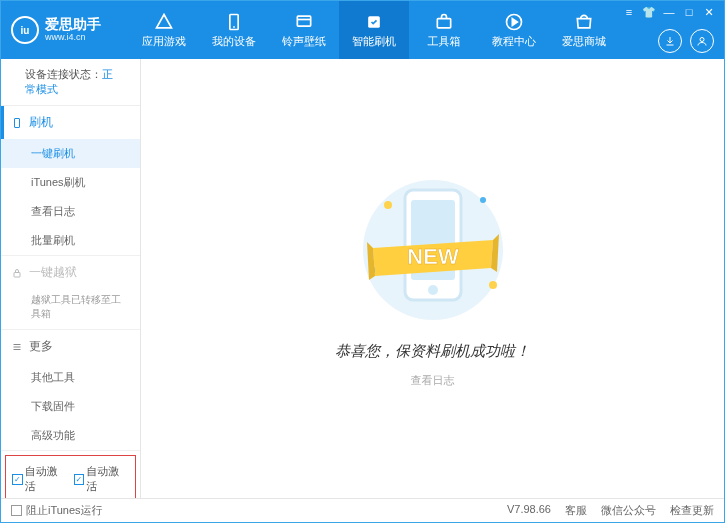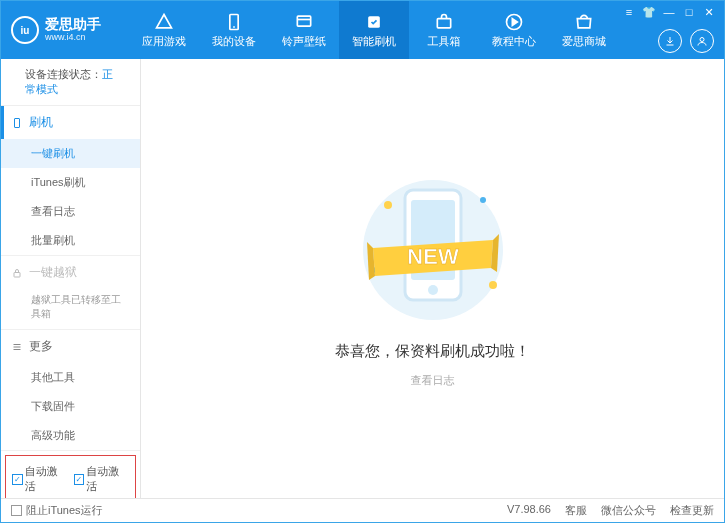--- a/index.html
+++ b/index.html
@@ -27,21 +27,21 @@
 .side-head { padding: 8px 10px; display: flex; align-items: center; gap: 6px; font-size: 12px; color: #666; }
 .side-head.primary { color: #1b8fe6; border-left: 3px solid #1b8fe6; padding-left: 7px; }
 .side-sub { padding: 7px 24px 7px 30px; font-size: 11px; cursor: pointer; color: #666; }
 .side-sub.active { background: #e8f3fd; color: #1b8fe6; }
 .jailbreak-note { font-size: 10px; color: #999; padding: 4px 10px 8px 30px; line-height: 1.4; }
 .checkbox-row { padding: 8px 6px; display: flex; gap: 6px; font-size: 11px; border: 1px solid #d44; margin: 4px; }
 .cb { display: flex; align-items: center; gap: 2px; cursor: pointer; }
 .cb-box { width: 11px; height: 11px; border: 1px solid #1b8fe6; display: flex; align-items: center; justify-content: center; color: #1b8fe6; font-size: 8px; }
 .main { flex: 1; display: flex; flex-direction: column; align-items: center; justify-content: center; gap: 12px; position: relative; }
 .illustration { width: 180px; height: 160px; position: relative; }
-.success-text { font-size: 15px; color: #333; }
+.success-text { font-size: 15px; color: #333; font-style: italic; }
 .confirm-btn { border: 1px solid #ccc; background: #fff; padding: 5px 22px; font-size: 12px; cursor: pointer; border-radius: 2px; }
 .log-link { font-size: 11px; color: #aaa; cursor: pointer; }
 .footer { height: 24px; border-top: 1px solid #e5e5e5; display: flex; align-items: center; font-size: 11px; color: #666; padding: 0 10px; justify-content: space-between; }
 .footer-left { display: flex; align-items: center; gap: 4px; }
 .footer-cb { width: 11px; height: 11px; border: 1px solid #999; cursor: pointer; }
 .footer-right { display: flex; gap: 14px; }
 .footer-right span { cursor: pointer; }
 </style>
 </head>
 <body>

